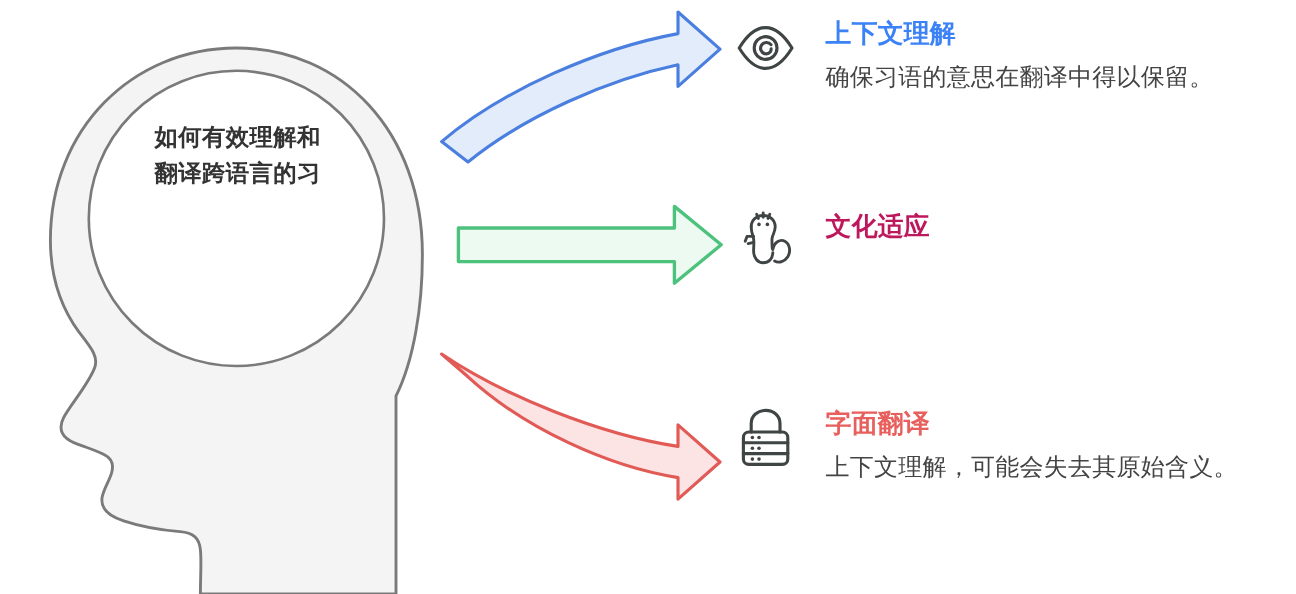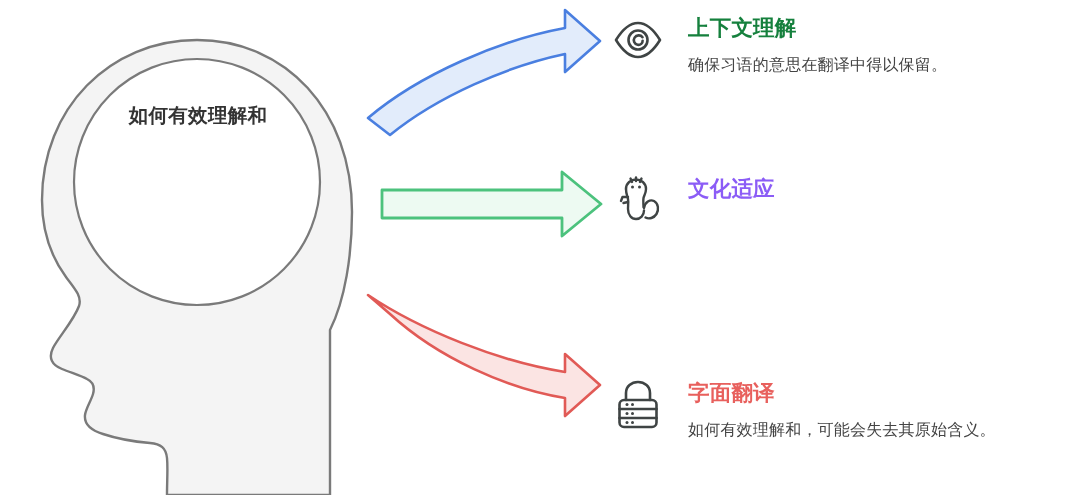--- a/index.html
+++ b/index.html
@@ -53,41 +53,41 @@
   }
 
   
   .item {
     position: absolute;
     left: 612px;
     width: 468px;
   }
   #item-0 { top: 14px; }
   #item-1 { top: 175px; }
-  #item-2 { top: 339px; margin-top: 40px; }
+  #item-2 { top: 339px; }
 
   .item-icon {
     position: absolute;
     left: 0;
     top: 0;
     width: 52px;
     height: 52px;
   }
   .item-body {
     margin-left: 76px;
   }
   .item-title {
     font-size: 21.5px;
     font-weight: bold;
     line-height: 28px;
     margin: 0;
     letter-spacing: 0.2px;
   }
   .item-desc {
-    font-size: 16px;
+    font-size: 20px;
     line-height: 34px;
     color: #444444;
     margin: 6px 0 0 0;
     width: 372px;
     letter-spacing: 0.2px;
   }
 </style>
 </head>
 <body>
 
@@ -110,20 +110,21 @@
                C 118 439 138 442 150 443
                C 161 444 166 448 167 458
                C 168 468 167 480 167 495
                L 330 495
                Z" fill="#f4f4f4" stroke="#7a7a7a" stroke-width="2.4" stroke-linejoin="round" stroke-linecap="round"></path>
       <circle cx="197" cy="182" r="123" fill="#ffffff" stroke="#7a7a7a" stroke-width="2.2"></circle>
     </svg>
 
     <div id="center-question">
       <div>如何有效理解和</div>
+      <div>翻译跨语言的习</div>
     </div>
   </div>
 
   <svg id="arrow-layer" viewBox="0 0 1080 495">
 
     <g>
       <path d="M 368 118
                C 420 74 500 40 565 28
                L 565 10
                L 600 41
@@ -163,21 +164,21 @@
           <path d="M 4 26 C 12 13 20 9 26 9 C 32 9 40 13 48 26 C 40 39 32 43 26 43 C 20 43 12 39 4 26 Z"></path>
           <circle cx="26" cy="26" r="9.5"></circle>
           <path d="M 30.5 23.2
                    C 28.6 20.6 24.4 20.8 22.6 23.6
                    C 20.8 26.4 22.3 30.2 25.6 30.8
                    C 28.5 31.3 30.8 29.2 30.6 26.7"></path>
         </g>
       </svg>
     </span>
     <div class="item-body">
-      <p class="item-title" style="color:#15803d">上下文理解</p>
+      <p class="item-title" style="color:#3b82f6">上下文理解</p>
       <p class="item-desc">确保习语的意思在翻译中得以保留。</p>
     </div>
   </div>
 
   <div class="item" id="item-1">
     <span class="item-icon">
       <svg width="52" height="52" viewBox="0 0 52 52">
         <g fill="none" stroke="#3f4444" stroke-width="2.4" stroke-linejoin="round" stroke-linecap="round">
 
           <path d="M 14 14
@@ -202,21 +203,21 @@
           <path d="M 16 27 L 11.5 28"></path>
 
           <path d="M 32 33
                    C 33 27 38 24 42 26
                    C 46.5 28.3 47 35 44.5 39
                    C 42 43 37 44.5 33.5 42.5"></path>
         </g>
       </svg>
     </span>
     <div class="item-body">
-      <p class="item-title" style="color:#8b5cf6">文化适应</p>
+      <p class="item-title" style="color:#be185d">文化适应</p>
     </div>
   </div>
 
   <div class="item" id="item-2">
     <span class="item-icon">
       <svg width="52" height="52" viewBox="0 0 52 52">
         <g fill="none" stroke="#3f4444" stroke-width="2.6" stroke-linejoin="round" stroke-linecap="round">
           <path d="M 14 21 L 14 14 C 14 7.4 19.4 3 26 3 C 32.6 3 38 7.4 38 14 L 38 21"></path>
           <rect x="7.5" y="21" width="37" height="27" rx="4.5"></rect>
           <path d="M 7.5 30 L 44.5 30"></path>
@@ -227,17 +228,17 @@
             <circle cx="20.5" cy="25.6" r="1.5"></circle>
           <circle cx="15" cy="34.6" r="1.5"></circle>
             <circle cx="20.5" cy="34.6" r="1.5"></circle>
           <circle cx="15" cy="43.6" r="1.5"></circle>
             <circle cx="20.5" cy="43.6" r="1.5"></circle>
         </g>
       </svg>
     </span>
     <div class="item-body">
       <p class="item-title" style="color:#e8605d">字面翻译</p>
-      <p class="item-desc">如何有效理解和，可能会失去其原始含义。</p>
+      <p class="item-desc">上下文理解，可能会失去其原始含义。</p>
     </div>
   </div>
 
 </div>
 
 </body></html>

